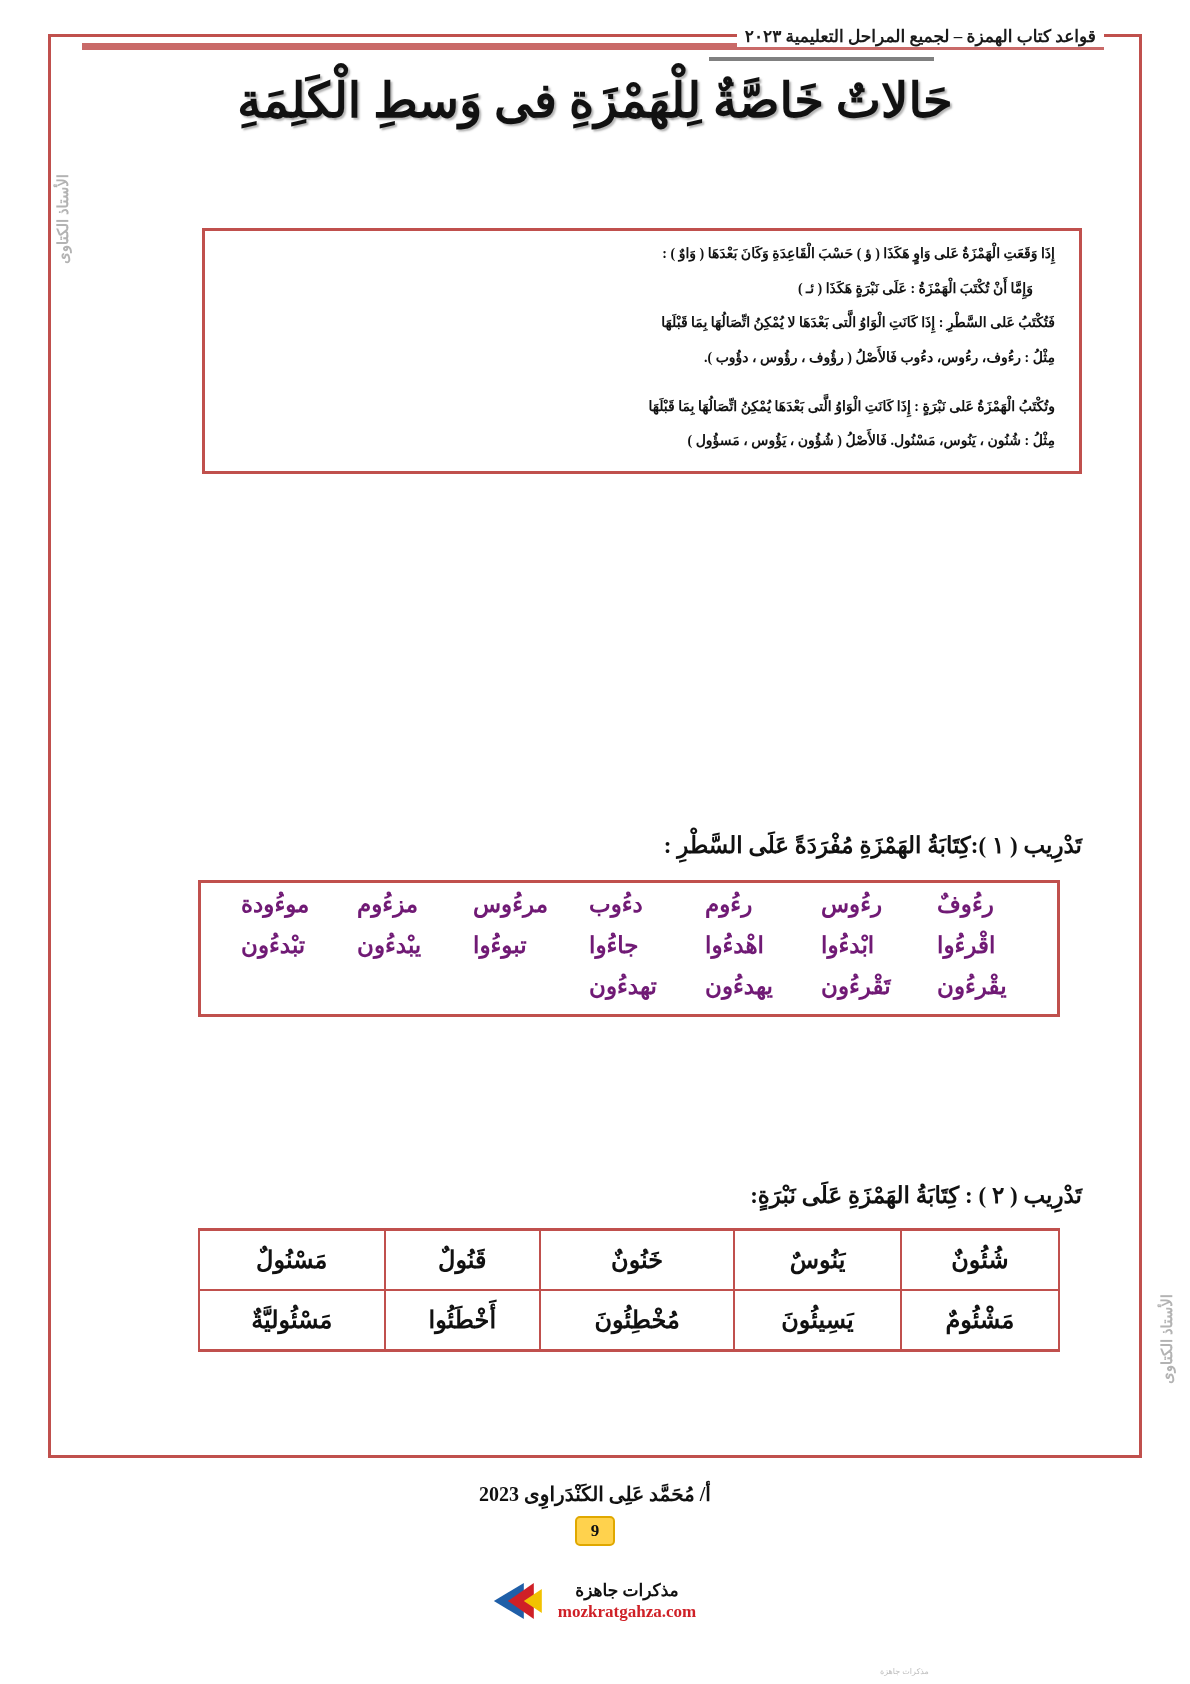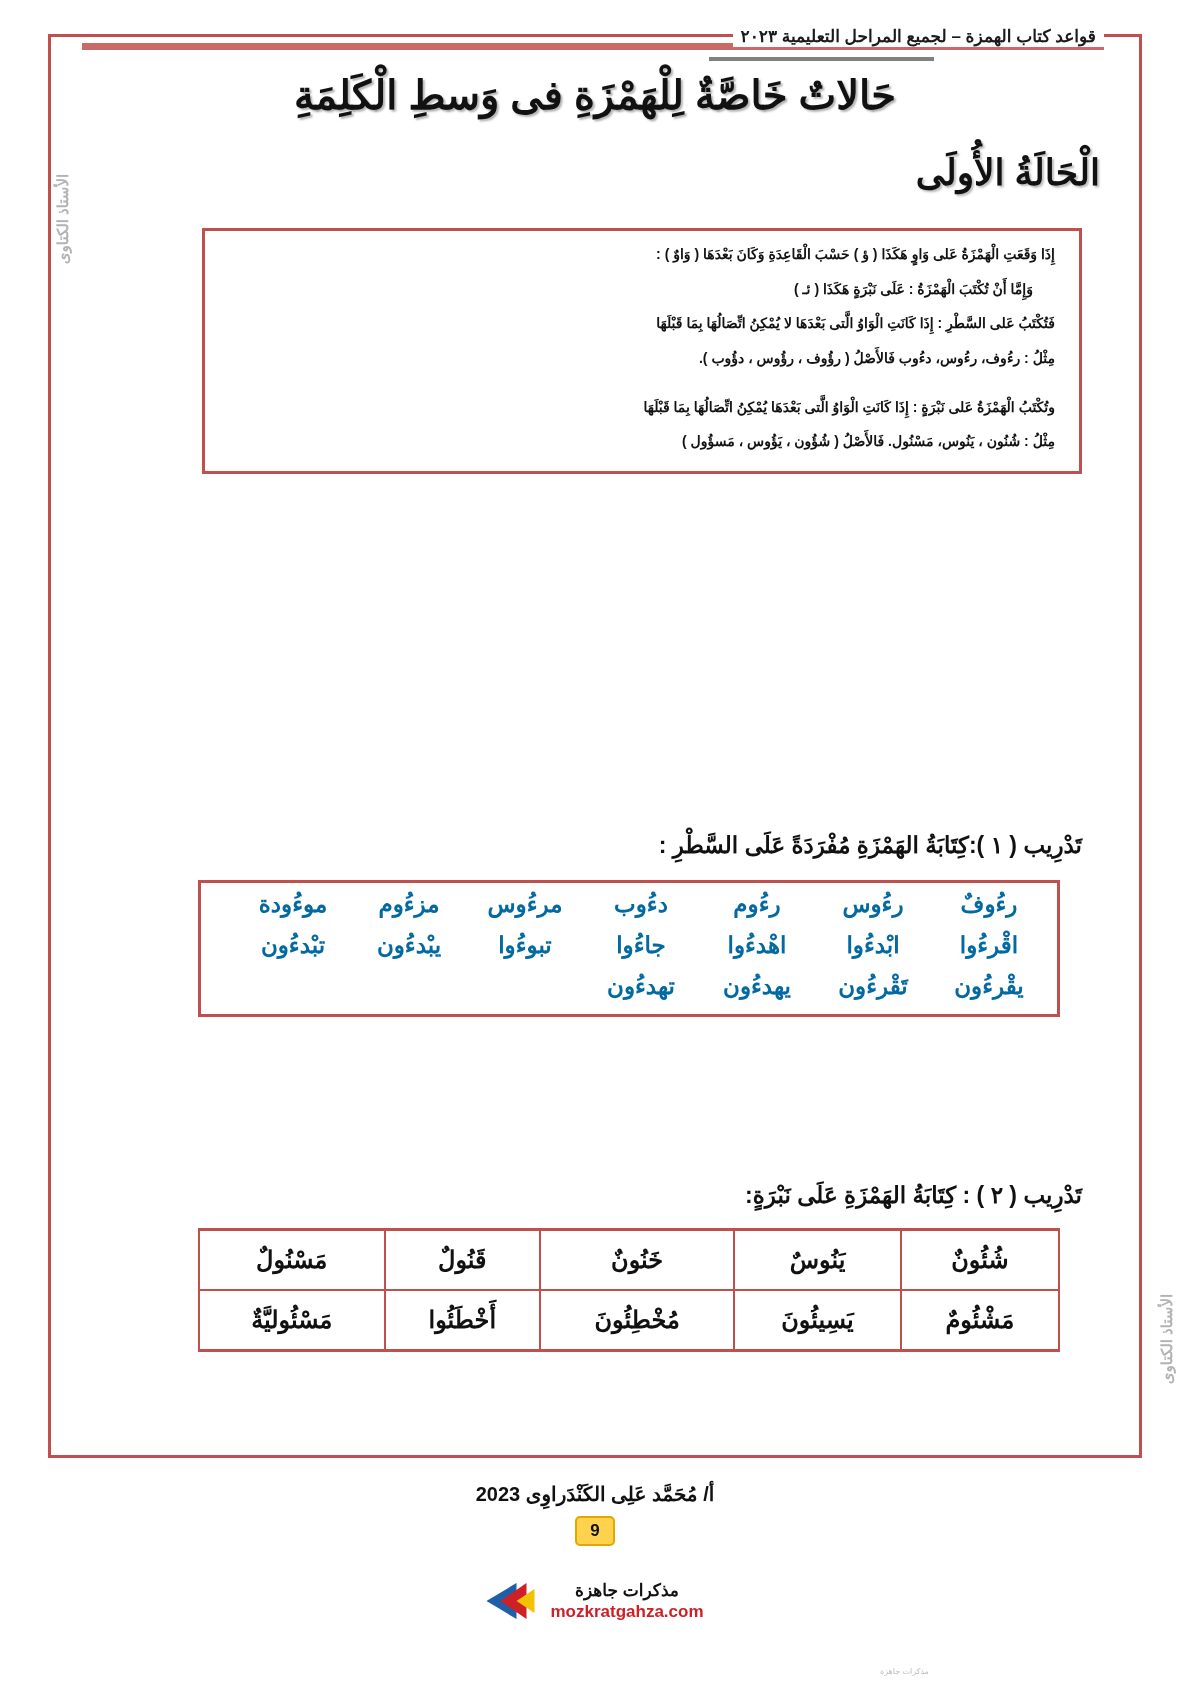--- a/index.html
+++ b/index.html
@@ -5,21 +5,21 @@
   html, body {
     margin: 0;
     padding: 0;
     background: #ffffff;
   }
   .page {
     position: relative;
     width: 1190px;
     height: 1684px;
     background: #ffffff;
-    font-family: Liberation Sans, sans-serif;
+    font-family: Liberation Serif, serif;
     overflow: hidden;
     box-sizing: border-box;
   }
 
   
   .outer-frame {
     position: absolute;
     left: 48px;
     top: 34px;
     width: 1094px;
@@ -87,21 +87,21 @@
     transform: rotate(-90deg);
   }
 
   
   .main-title {
     position: absolute;
     top: 72px;
     left: 0;
     right: 0;
     text-align: center;
-    font-size: 40px;
+    font-size: 48px;
     font-weight: bold;
     color: #111111;
     text-shadow: 2px 2px 2px rgba(120,120,120,.55);
     direction: rtl;
   }
 
   
   .case-heading {
     position: absolute;
     top: 152px;
@@ -168,23 +168,23 @@
     flex-direction: row;
     justify-content: flex-start;
     align-items: flex-end;
     margin-bottom: 14px;
   }
   .ex1-row:last-child { margin-bottom: 4px; }
   .ex1-row.row-3 { justify-content: flex-start; }
   .ex1-cell {
     font-size: 23px;
     font-weight: bold;
-    color: #0369a1;
-    white-space: nowrap;
-    text-align: center;
+    color: #701a75;
+    white-space: nowrap;
+    text-align: left;
     min-width: 104px;
     padding: 0 6px;
   }
 
   
   .ex2-table {
     position: absolute;
     top: 1228px;
     right: 130px;
     width: 862px;
@@ -309,21 +309,20 @@
   <div class="hdr-rule"></div>
   <div class="running-header">
     <span class="hdr-text">قواعد كتاب الهمزة – لجميع المراحل التعليمية ٢٠٢٣</span>
   </div>
   <div class="hdr-rule-2"></div>
 
   <div class="watermark left-top">الأستاذ الكتاوى</div>
   <div class="watermark left-bottom">الأستاذ الكتاوى</div>
 
   <div class="main-title">حَالاتٌ خَاصَّةٌ لِلْهَمْزَةِ فى وَسطِ الْكَلِمَةِ</div>
-  <div class="case-heading">الْحَالَةُ الأُولَى</div>
 
   <div class="rules-box">
     <p class="rule-line">إِذَا وَقَعَتِ الْهَمْزَةُ عَلى وَاوٍ هَكَذَا ( ؤ ) حَسْبَ الْقَاعِدَةِ وَكَانَ بَعْدَهَا ( وَاوٌ ) :</p>
     <p class="rule-line indent-1">وَإِمَّا أَنْ تُكْتَبَ الْهَمْزَةُ : عَلَى نَبْرَةٍ هَكَذَا ( ئـ )</p>
     <p class="rule-line">فَتُكْتَبُ عَلى السَّطْرِ : إِذَا كَانَتِ الْوَاوُ الَّتى بَعْدَهَا لا يُمْكِنُ اتِّصَالُهَا بِمَا قَبْلَهَا</p>
     <p class="rule-line">مِثْلُ : رءُوف، رءُوس، دءُوب فَالأَصْلُ ( رؤُوف ، رؤُوس ، دؤُوب ).</p>
     <p class="rule-line gap-top">وتُكْتَبُ الْهَمْزَةُ عَلى نَبْرَةٍ : إِذَا كَانَتِ الْوَاوُ الَّتى بَعْدَهَا يُمْكِنُ اتِّصَالُهَا بِمَا قَبْلَهَا</p>
     <p class="rule-line last">مِثْلُ : شُنُون ، يَنُوس، مَسْنُول. فَالأَصْلُ ( شُؤُون ، يَؤُوس ، مَسؤُول )</p>
   </div>
 

